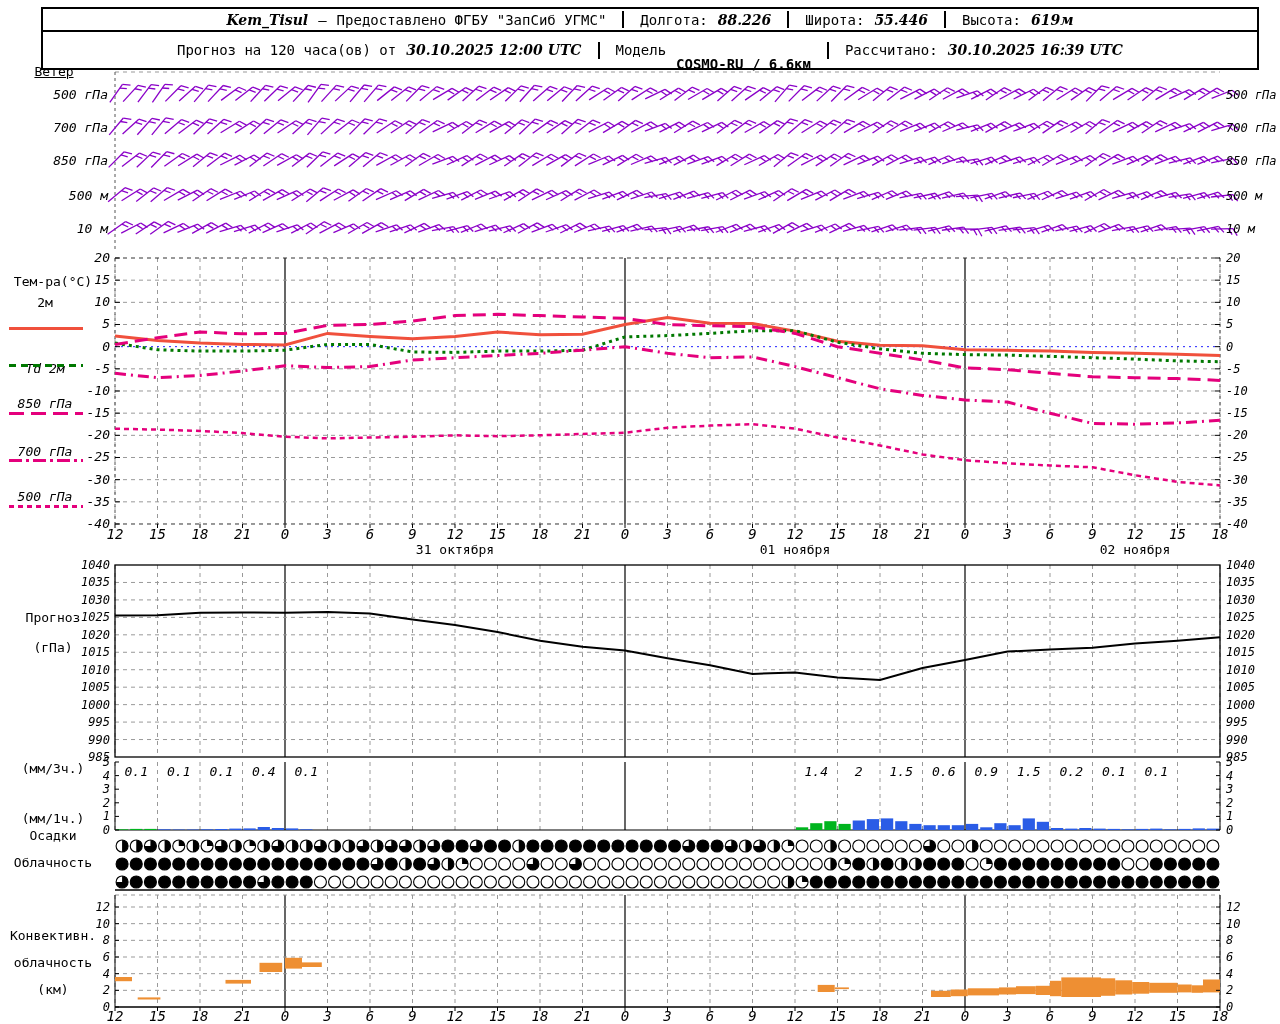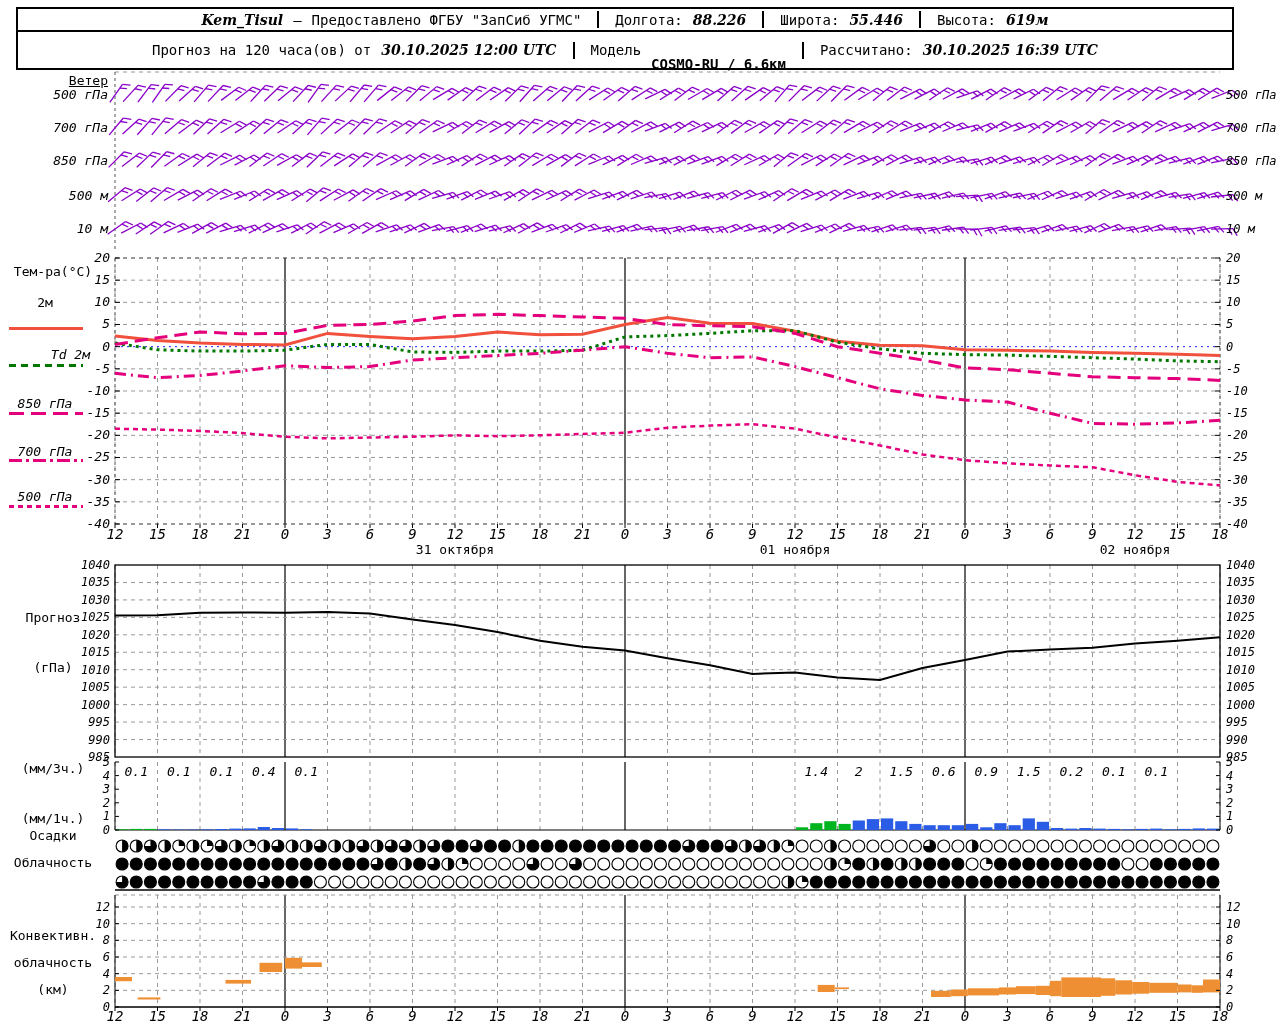--- a/index.html
+++ b/index.html
@@ -1,19 +1,19 @@
 <!DOCTYPE html>
 <html><head>
 <meta charset="utf-8">
 <style>
   html,body{margin:0;padding:0;background:#fff;}
   body{width:1280px;height:1024px;position:relative;overflow:hidden;
        font-family:"DejaVu Sans Mono",monospace;color:#000;}
   #chart{position:absolute;left:0;top:0;}
-  .hbox{position:absolute;left:16px;width:1218px;border:2px solid #000;
+  .hbox{position:absolute;left:41px;width:1218px;border:2px solid #000;
         display:flex;align-items:center;justify-content:center;gap:10px;
         font-size:14px;background:#fff;box-sizing:border-box;white-space:nowrap;}
   .hbox .val{font-family:"DejaVu Serif",serif;font-style:italic;font-weight:bold;}
   .hbox .model{font-weight:bold;margin-top:28px;}
   .hbox .sep{display:inline-block;width:2px;height:17px;background:#000;margin:0 6px;}
   .lab{position:absolute;font-size:13px;white-space:nowrap;}
   .lcol{left:0;width:106px;text-align:center;}
   .lsample{position:absolute;left:9px;width:74px;height:3px;}
   .ls-solid{background:#f0503c;}
   .ls-gdash{height:3px;background:repeating-linear-gradient(90deg,#007800 0 7px,transparent 7px 12px);}
@@ -2820,36 +2820,36 @@
   <span>Прогноз на 120 часа(ов) от</span>
   <span class="val">30.10.2025 12:00 UTC</span>
   <span class="sep"></span>
   <span>Модель</span>
   <span class="model">COSMO-RU / 6.6км</span>
   <span class="sep"></span>
   <span>Рассчитано:</span>
   <span class="val">30.10.2025 16:39 UTC</span>
 </div>
 
-<span class="lab lcol" style="top:73px;text-align:right;width:108px;text-decoration:underline;">Ветер</span>
-<span class="lab lcol" style="top:264px;">Тем-ра(°C)</span>
+<span class="lab lcol" style="top:64px;width:108px;text-decoration:underline;">Ветер</span>
+<span class="lab lcol" style="top:274px;">Тем-ра(°C)</span>
 
 <span class="lab" style="left:0;width:90px;text-align:center;top:295px;">2м</span>
 <div class="lsample ls-solid" style="top:327px;"></div>
-<span class="lab it" style="left:0;width:90px;text-align:right;top:347px;">Td  2м</span>
+<span class="lab it" style="left:0;width:90px;text-align:center;top:361px;">Td  2м</span>
 <div class="lsample ls-gdash" style="top:364px;"></div>
 <span class="lab it" style="left:0;width:90px;text-align:center;top:396px;">850 гПа</span>
 <div class="lsample ls-ldash" style="top:412px;"></div>
 <span class="lab it" style="left:0;width:90px;text-align:center;top:444px;">700 гПа</span>
 <div class="lsample ls-ddot" style="top:459px;"></div>
 <span class="lab it" style="left:0;width:90px;text-align:center;top:489px;">500 гПа</span>
 <div class="lsample ls-sdash" style="top:505px;"></div>
 
 <span class="lab lcol" style="top:610px;">Прогноз</span>
-<span class="lab lcol" style="top:660px;">(гПа)</span>
+<span class="lab lcol" style="top:640px;">(гПа)</span>
 
 <span class="lab lcol" style="top:761px;">(мм/3ч.)</span>
 <span class="lab lcol" style="top:828px;">Осадки</span>
 <span class="lab lcol" style="top:811px;">(мм/1ч.)</span>
 
 <span class="lab lcol" style="top:855px;">Облачность</span>
 
 <span class="lab lcol" style="top:928px;text-align:center;">Конвективн.</span>
 <span class="lab lcol" style="top:955px;">облачность</span>
 <span class="lab lcol" style="top:982px;">(км)</span>

